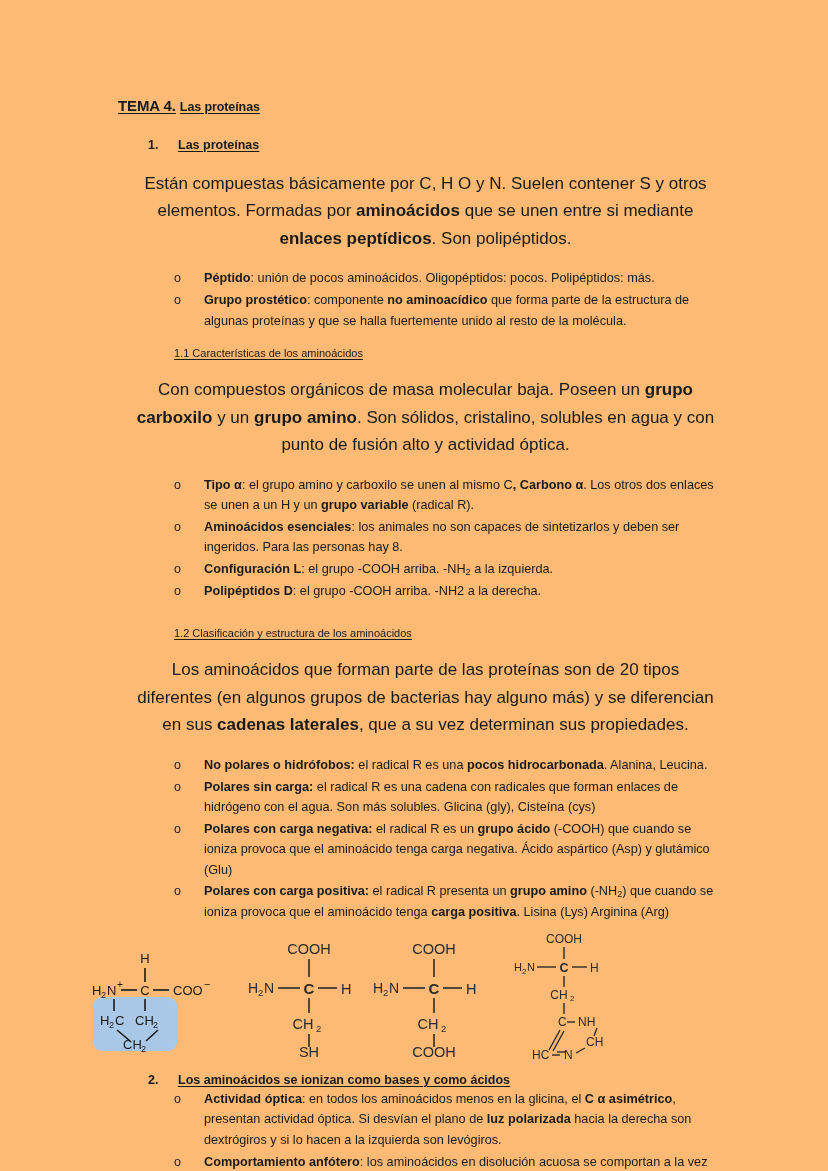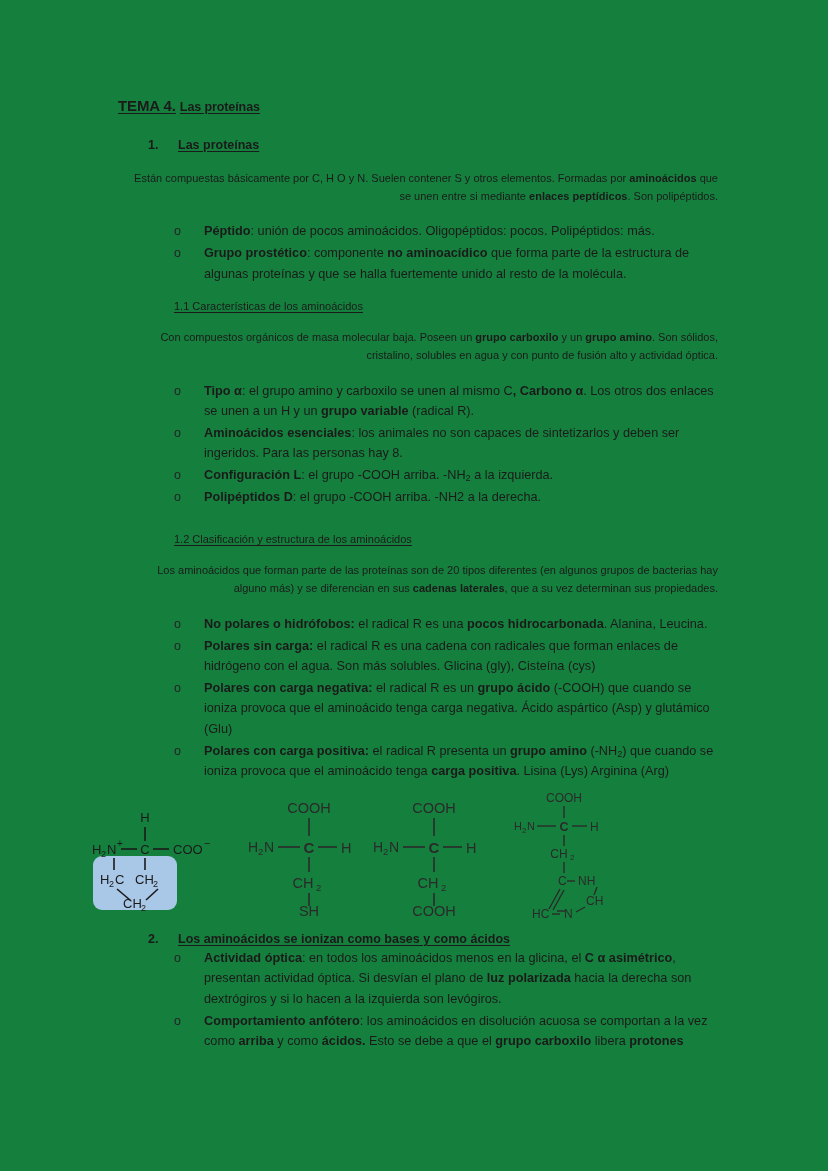--- a/index.html
+++ b/index.html
@@ -15,21 +15,21 @@
     overflow: hidden;
     font-family: "Liberation Sans", sans-serif;
     color: #1a1a1a;
     -webkit-font-smoothing: antialiased;
   }
   .page {
     position: absolute;
     left: 0; top: 0;
     width: 828px;
     height: 1171px;
-    background: #15803d;
+    background: #fdba74;
     box-sizing: border-box;
     padding: 97px 110px 16px 118px;
   }
 
   
   .doc-title {
     font-size: 14.5px;
     font-weight: bold;
     line-height: 1.25;
     margin: 0 0 22px 0;
@@ -70,23 +70,23 @@
     padding-left: 56px;
     font-size: 11px;
     font-weight: normal;
     text-decoration: underline;
     text-underline-offset: 2px;
   }
 
   
   p.body {
     margin: 0 0 16px 15px;
-    font-size: 11px;
+    font-size: 17px;
     line-height: 1.62;
-    text-align: right;
+    text-align: center;
   }
 
   
   ul.bullets {
     list-style: none;
     margin: 0 0 16px 0;
     padding: 0 0 0 54px;
   }
   ul.bullets.tight { margin-bottom: 12px; }
   ul.bullets li {

